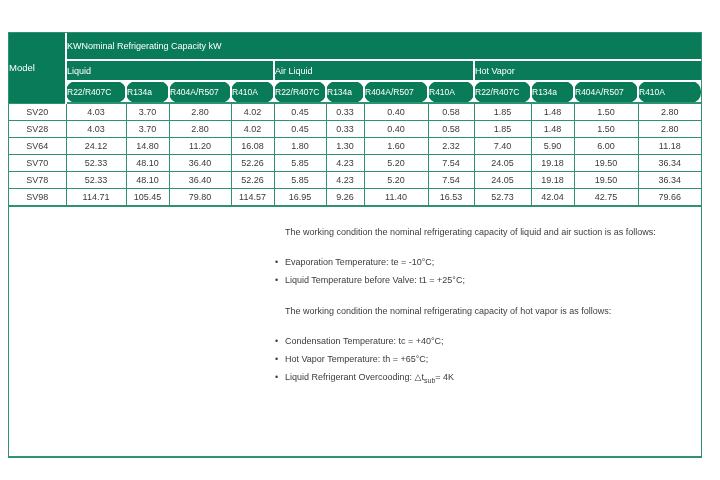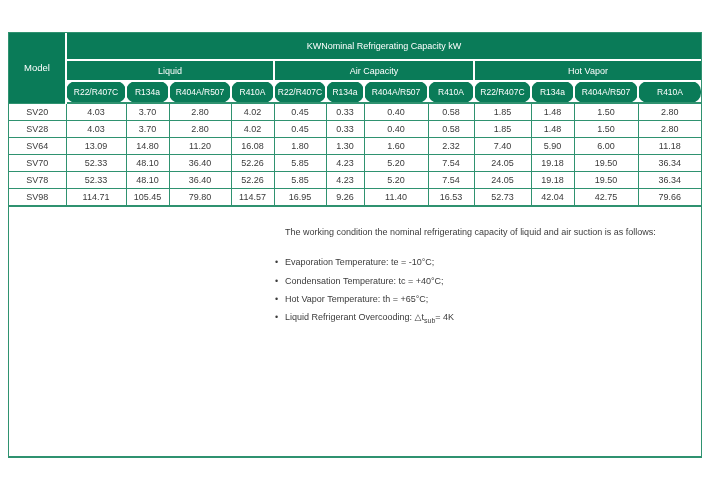--- a/index.html
+++ b/index.html
@@ -11,21 +11,21 @@
   .frame{
     position:absolute;left:8px;top:32px;width:694px;height:426px;
     box-sizing:border-box;border:1px solid #2f9270;border-bottom-width:2px;
     background:#fff;
   }
   table.cap{
     border-collapse:collapse;table-layout:fixed;width:692px;margin:0;
   }
   table.cap th{
     background:#0a7b58;color:#ffffff;font-weight:normal;padding:0;
-    text-align:center;vertical-align:middle;margin-left:12px;
+    text-align:left;vertical-align:middle;margin-left:12px;
   }
   .t-title{height:26px;font-size:9px;border-bottom:2px solid #ffffff;}
   .t-group{height:19px;font-size:9px;border-bottom:2px solid #ffffff;}
   .t-ref{height:20px;font-size:8.5px;border-bottom:2px solid #2f9270;border-radius:10px;}
   .model-th{font-size:9.5px;border-right:2px solid #ffffff;}
   .sepr{border-right:2px solid #ffffff;}
   table.cap td{
     height:16px;background:#ffffff;border:1px solid #2f9270;
     font-size:9px;color:#3a3a3a;text-align:center;vertical-align:middle;padding:0;
   }
@@ -64,21 +64,21 @@
         <col style="width:64px">
         <col>
     </colgroup>
     <tbody>
         <tr>
       <th rowspan="3" class="model-th">Model</th>
       <th colspan="12" class="t-title">KWNominal Refrigerating Capacity kW</th>
     </tr>
     <tr>
       <th colspan="4" class="t-group sepr">Liquid</th>
-      <th colspan="4" class="t-group sepr">Air Capacity</th>
+      <th colspan="4" class="t-group sepr">Air Liquid</th>
       <th colspan="4" class="t-group">Hot Vapor</th>
     </tr>
     <tr>
       <th class="t-ref sepr">R22/R407C</th>
       <th class="t-ref sepr">R134a</th>
       <th class="t-ref sepr">R404A/R507</th>
       <th class="t-ref sepr">R410A</th>
       <th class="t-ref sepr">R22/R407C</th>
       <th class="t-ref sepr">R134a</th>
       <th class="t-ref sepr">R404A/R507</th>
@@ -113,21 +113,21 @@
       <td>0.33</td>
       <td>0.40</td>
       <td>0.58</td>
       <td>1.85</td>
       <td>1.48</td>
       <td>1.50</td>
       <td>2.80</td>
     </tr>
     <tr>
       <td>SV64</td>
-      <td>13.09</td>
+      <td>24.12</td>
       <td>14.80</td>
       <td>11.20</td>
       <td>16.08</td>
       <td>1.80</td>
       <td>1.30</td>
       <td>1.60</td>
       <td>2.32</td>
       <td>7.40</td>
       <td>5.90</td>
       <td>6.00</td>
@@ -178,22 +178,24 @@
       <td>42.75</td>
       <td>79.66</td>
     </tr>
   </tbody>
     </table>
 
   <div class="notes">
     <p class="head">The working condition the nominal refrigerating capacity of liquid and air suction is as follows:</p>
     <ul>
       <li><span class="dot">•</span><span>Evaporation Temperature: te = -10°C;</span></li>
+      <li><span class="dot">•</span><span>Liquid Temperature before Valve: t1 = +25°C;</span></li>
     </ul>
 
+    <p class="head block2">The working condition the nominal refrigerating capacity of hot vapor is as follows:</p>
     <ul>
       <li><span class="dot">•</span><span>Condensation Temperature: tc = +40°C;</span></li>
       <li><span class="dot">•</span><span>Hot Vapor Temperature: th = +65°C;</span></li>
       <li><span class="dot">•</span><span>Liquid Refrigerant Overcooding: △t</span><sub>sub</sub><span>= 4K</span></li>
     </ul>
   </div>
 
 </div>
 
 </body></html>

